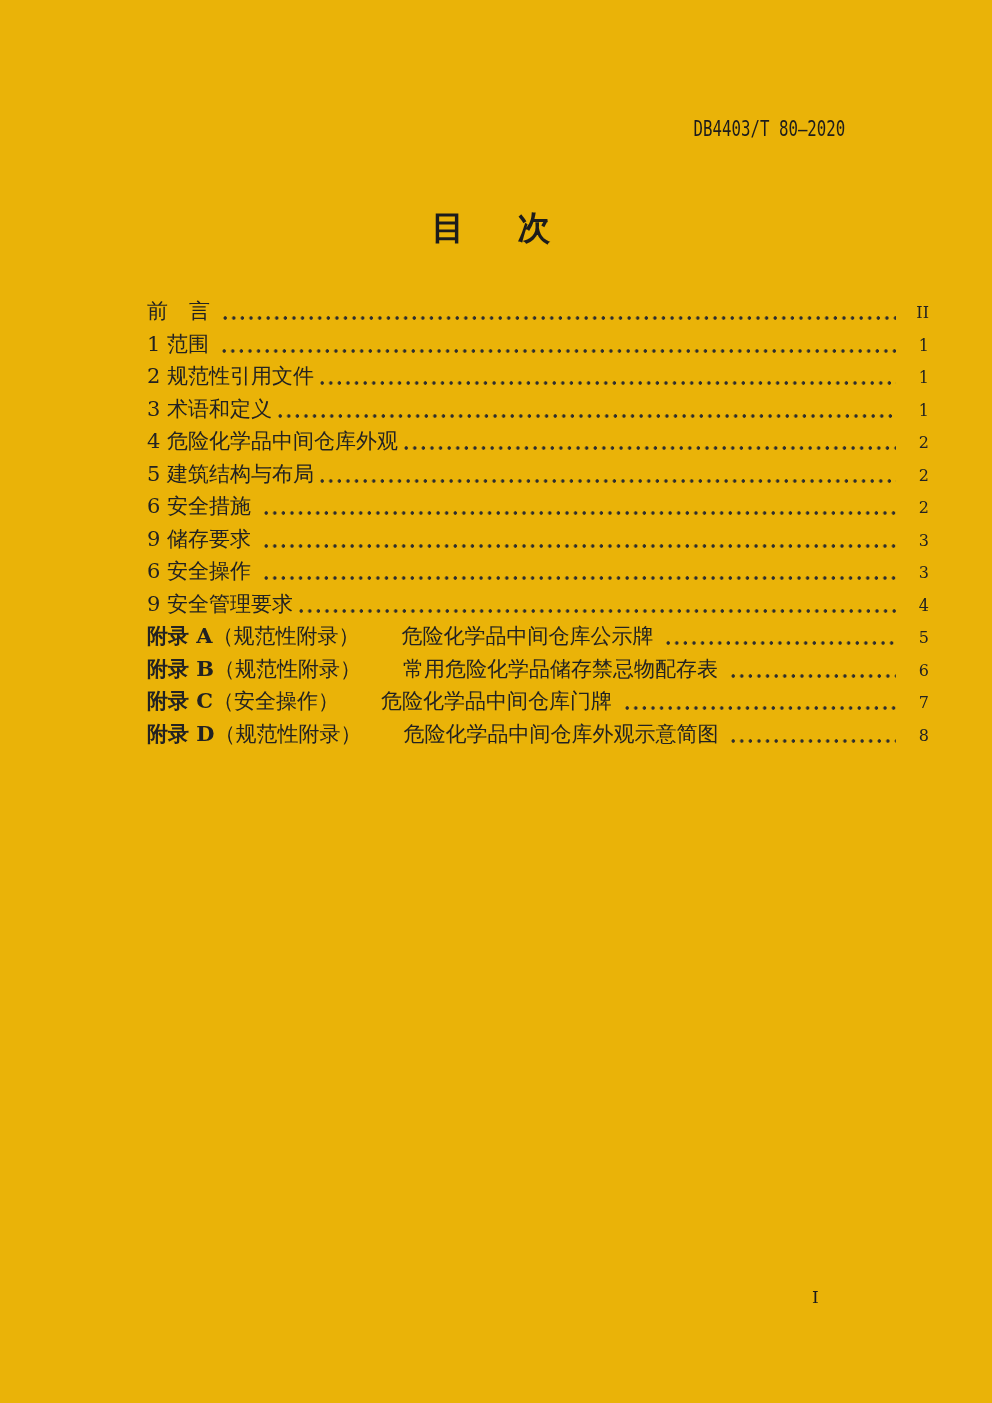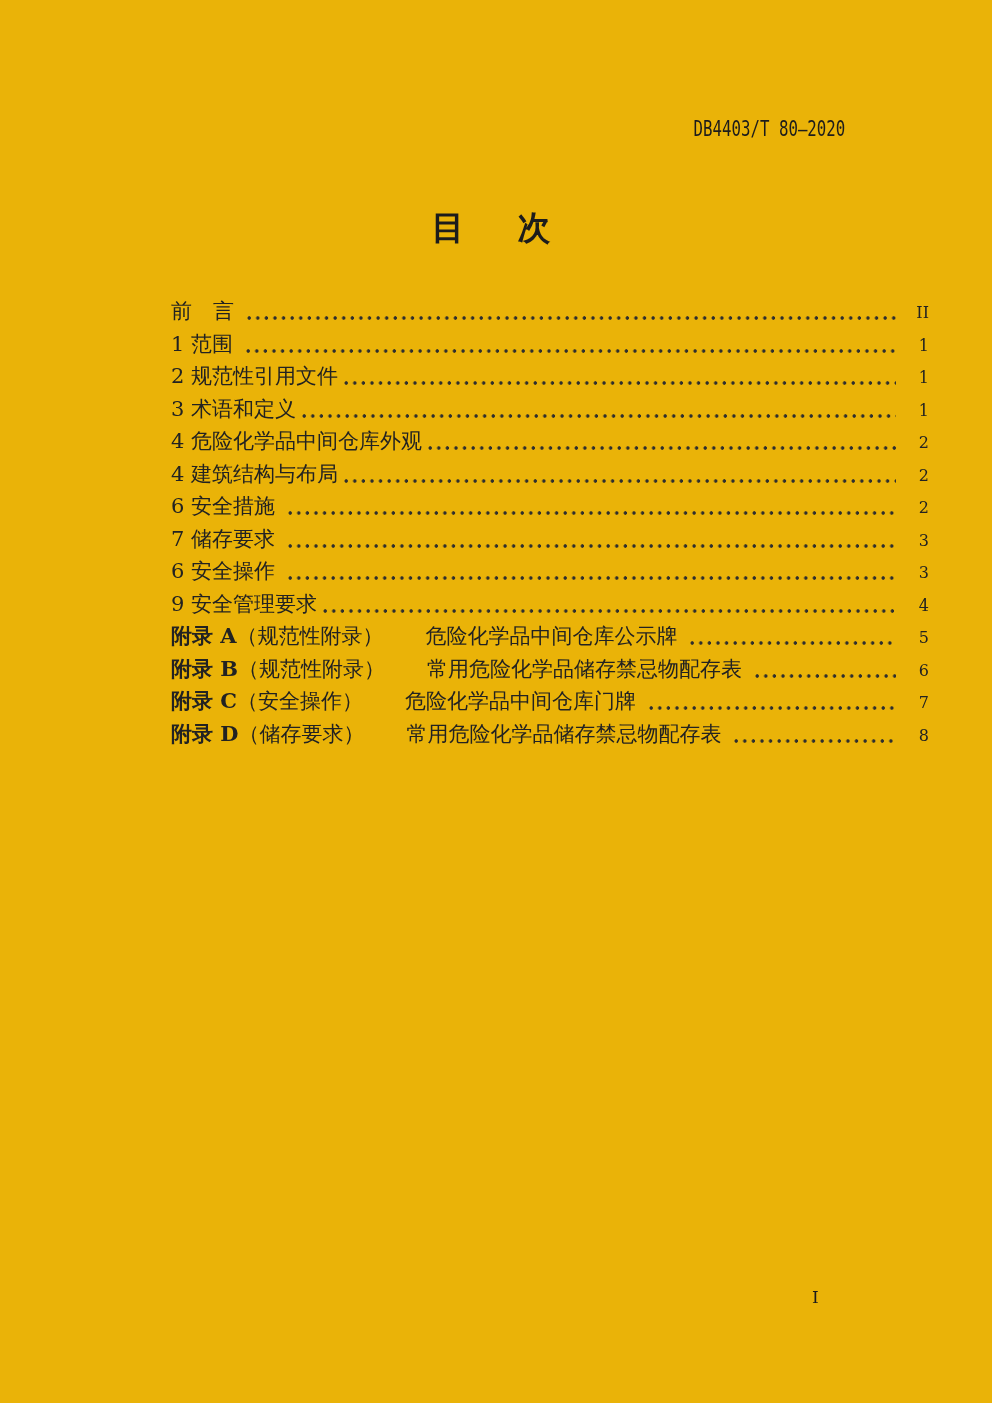--- a/index.html
+++ b/index.html
@@ -42,21 +42,20 @@
     line-height: 1.2;
     letter-spacing: 10px;
     color: #1c1c1c;
     white-space: pre;
   }
   .toc {
     position: absolute;
     top: 295px;
     left: 147px;
     right: 63px;
-    margin-left: 24px;
   }
   .toc-row {
     display: flex;
     align-items: baseline;
     height: 32.5px;
     line-height: 32.5px;
     font-size: 21px;
     white-space: pre;
   }
   .toc-prefix {
@@ -126,33 +125,33 @@
       <span class="toc-page">1</span>
     </div>
 
     <div class="toc-row">
       <span class="toc-prefix"></span><span class="toc-label">4 危险化学品中间仓库外观</span>
       <span class="toc-leader"></span>
       <span class="toc-page">2</span>
     </div>
 
     <div class="toc-row">
-      <span class="toc-prefix"></span><span class="toc-label">4 建筑结构与布局</span>
+      <span class="toc-prefix"></span><span class="toc-label">5 建筑结构与布局</span>
       <span class="toc-leader"></span>
       <span class="toc-page">2</span>
     </div>
 
     <div class="toc-row">
       <span class="toc-prefix"></span><span class="toc-label">6 安全措施 </span>
       <span class="toc-leader"></span>
       <span class="toc-page">2</span>
     </div>
 
     <div class="toc-row">
-      <span class="toc-prefix"></span><span class="toc-label">7 储存要求 </span>
+      <span class="toc-prefix"></span><span class="toc-label">9 储存要求 </span>
       <span class="toc-leader"></span>
       <span class="toc-page">3</span>
     </div>
 
     <div class="toc-row">
       <span class="toc-prefix"></span><span class="toc-label">6 安全操作 </span>
       <span class="toc-leader"></span>
       <span class="toc-page">3</span>
     </div>
 
@@ -174,21 +173,21 @@
       <span class="toc-page">6</span>
     </div>
 
     <div class="toc-row">
       <span class="toc-prefix">附录 C</span><span class="toc-label">（安全操作）　　危险化学品中间仓库门牌 </span>
       <span class="toc-leader"></span>
       <span class="toc-page">7</span>
     </div>
 
     <div class="toc-row">
-      <span class="toc-prefix">附录 D</span><span class="toc-label">（储存要求）　　常用危险化学品储存禁忌物配存表 </span>
+      <span class="toc-prefix">附录 D</span><span class="toc-label">（规范性附录）　　危险化学品中间仓库外观示意简图 </span>
       <span class="toc-leader"></span>
       <span class="toc-page">8</span>
     </div>
 
   </div>
 
   <div class="doc-footer">I</div>
 
 </div>
 

